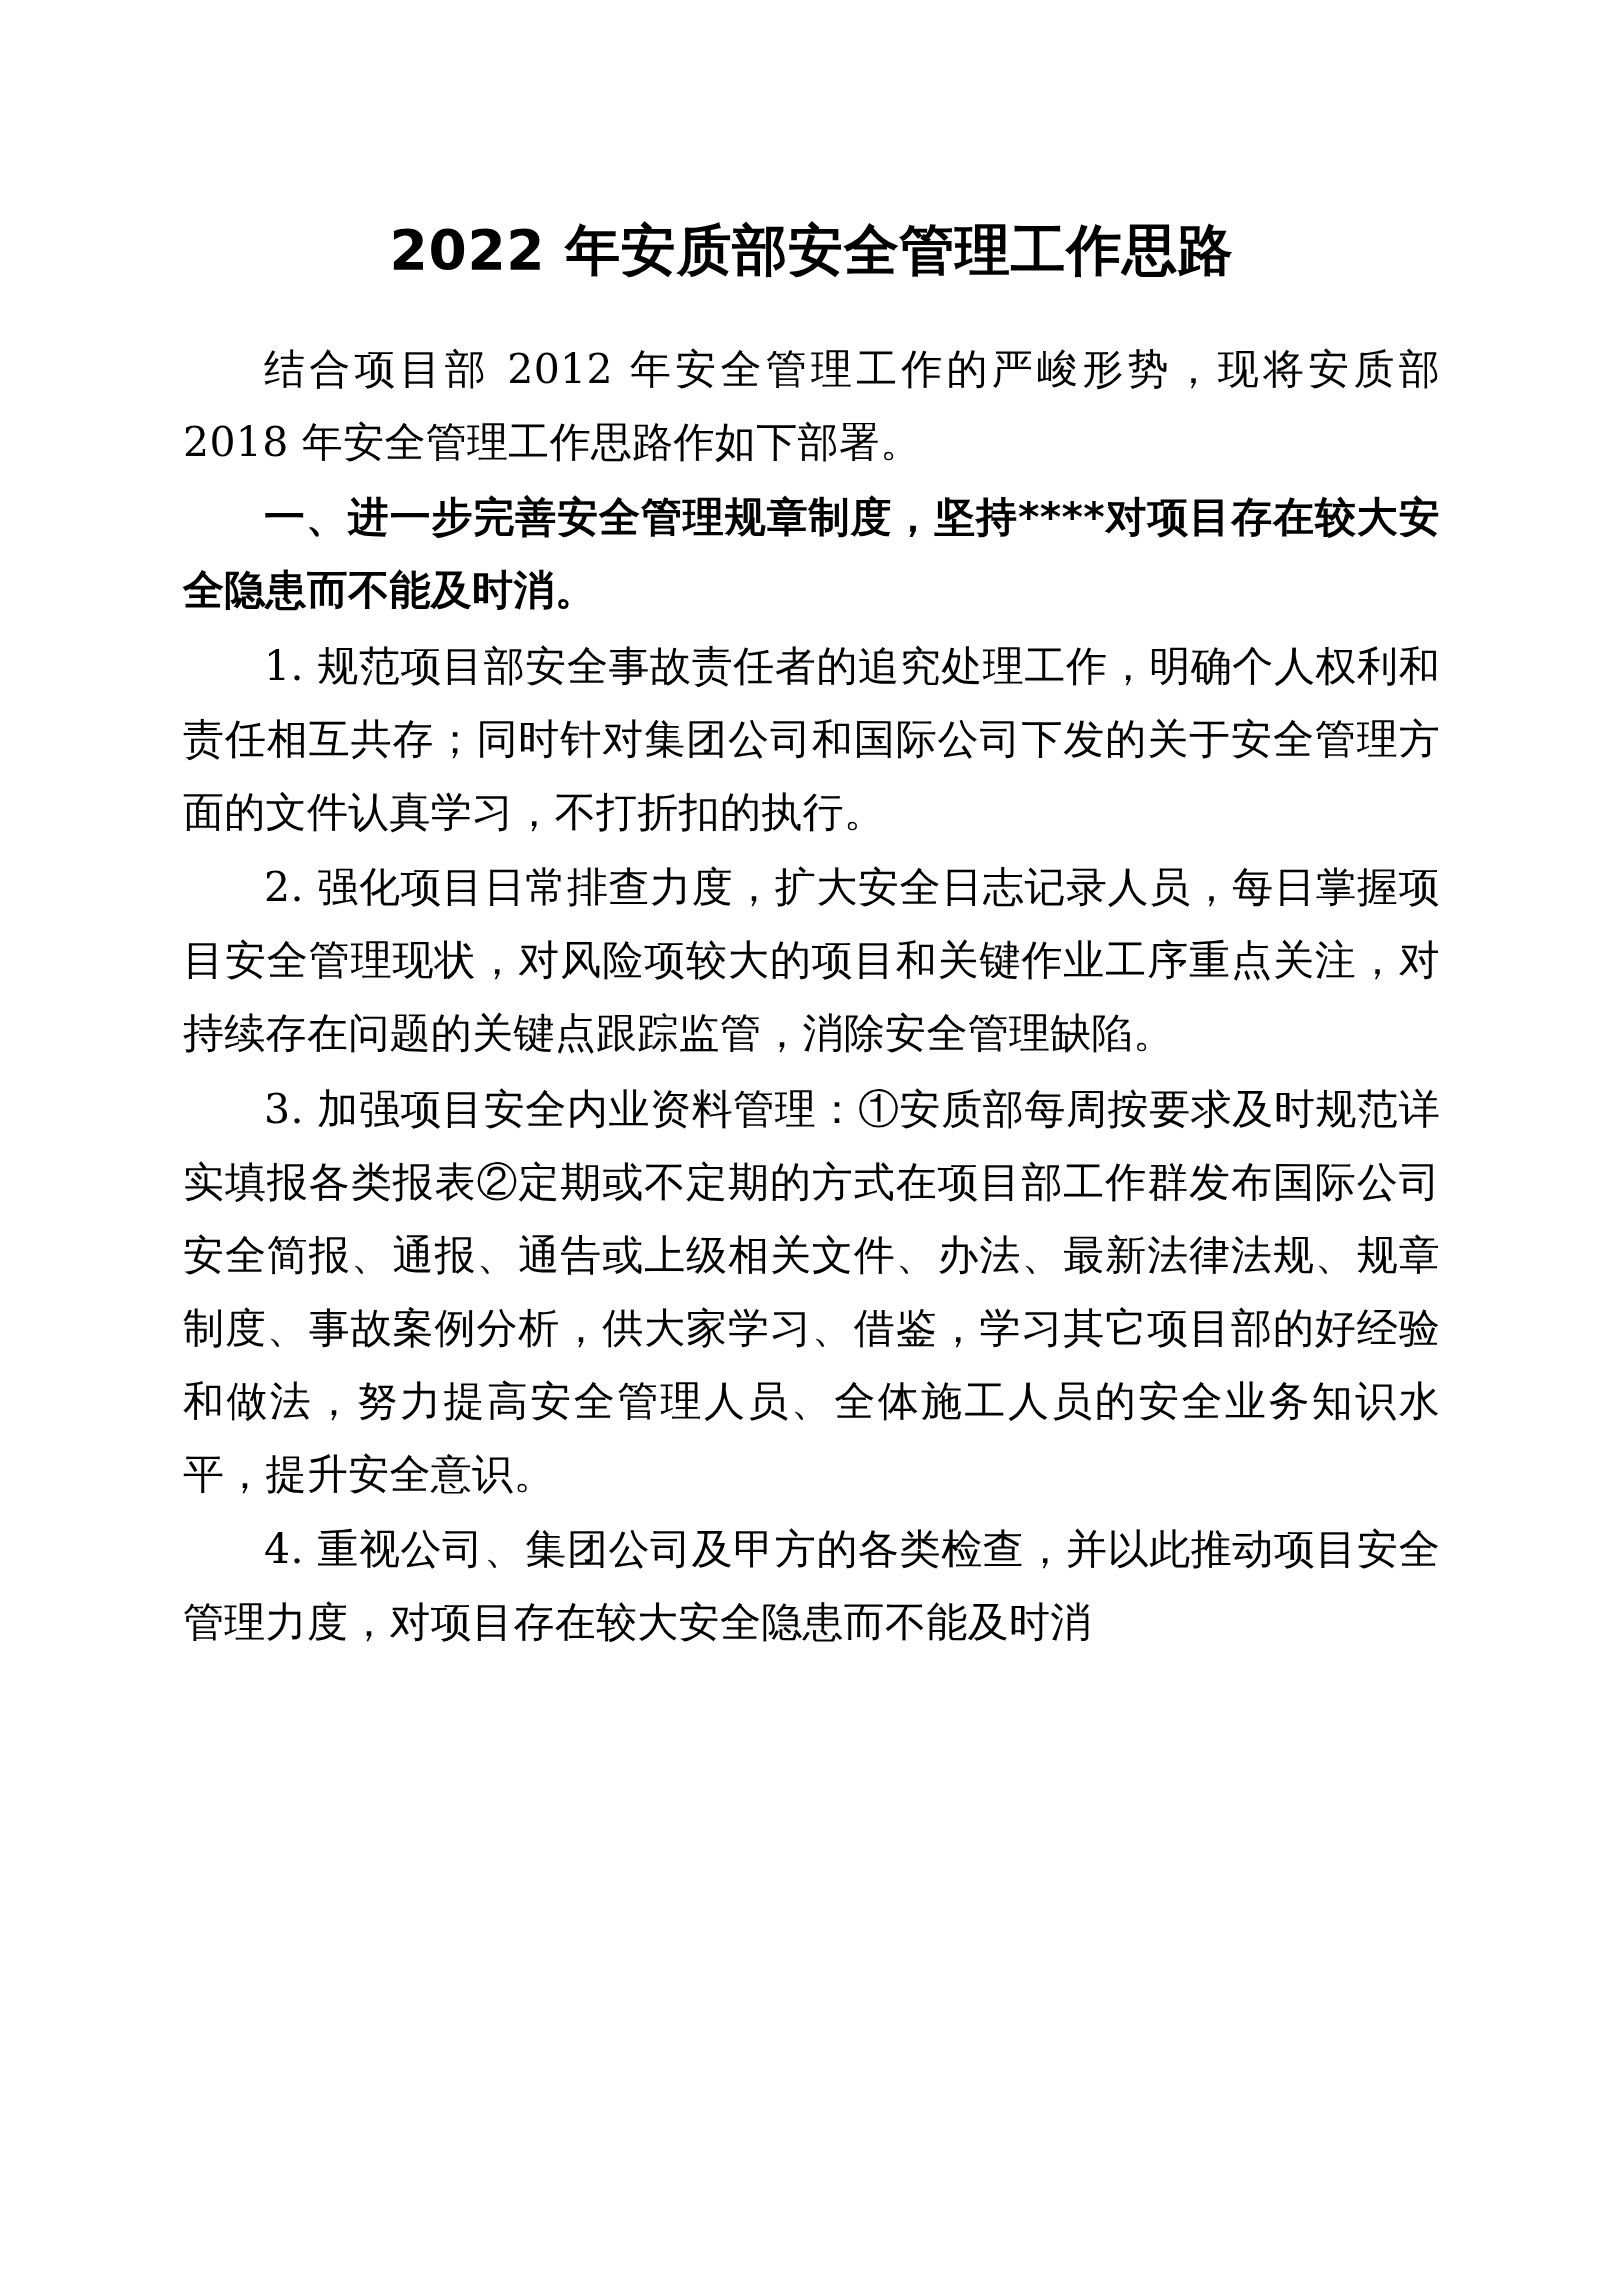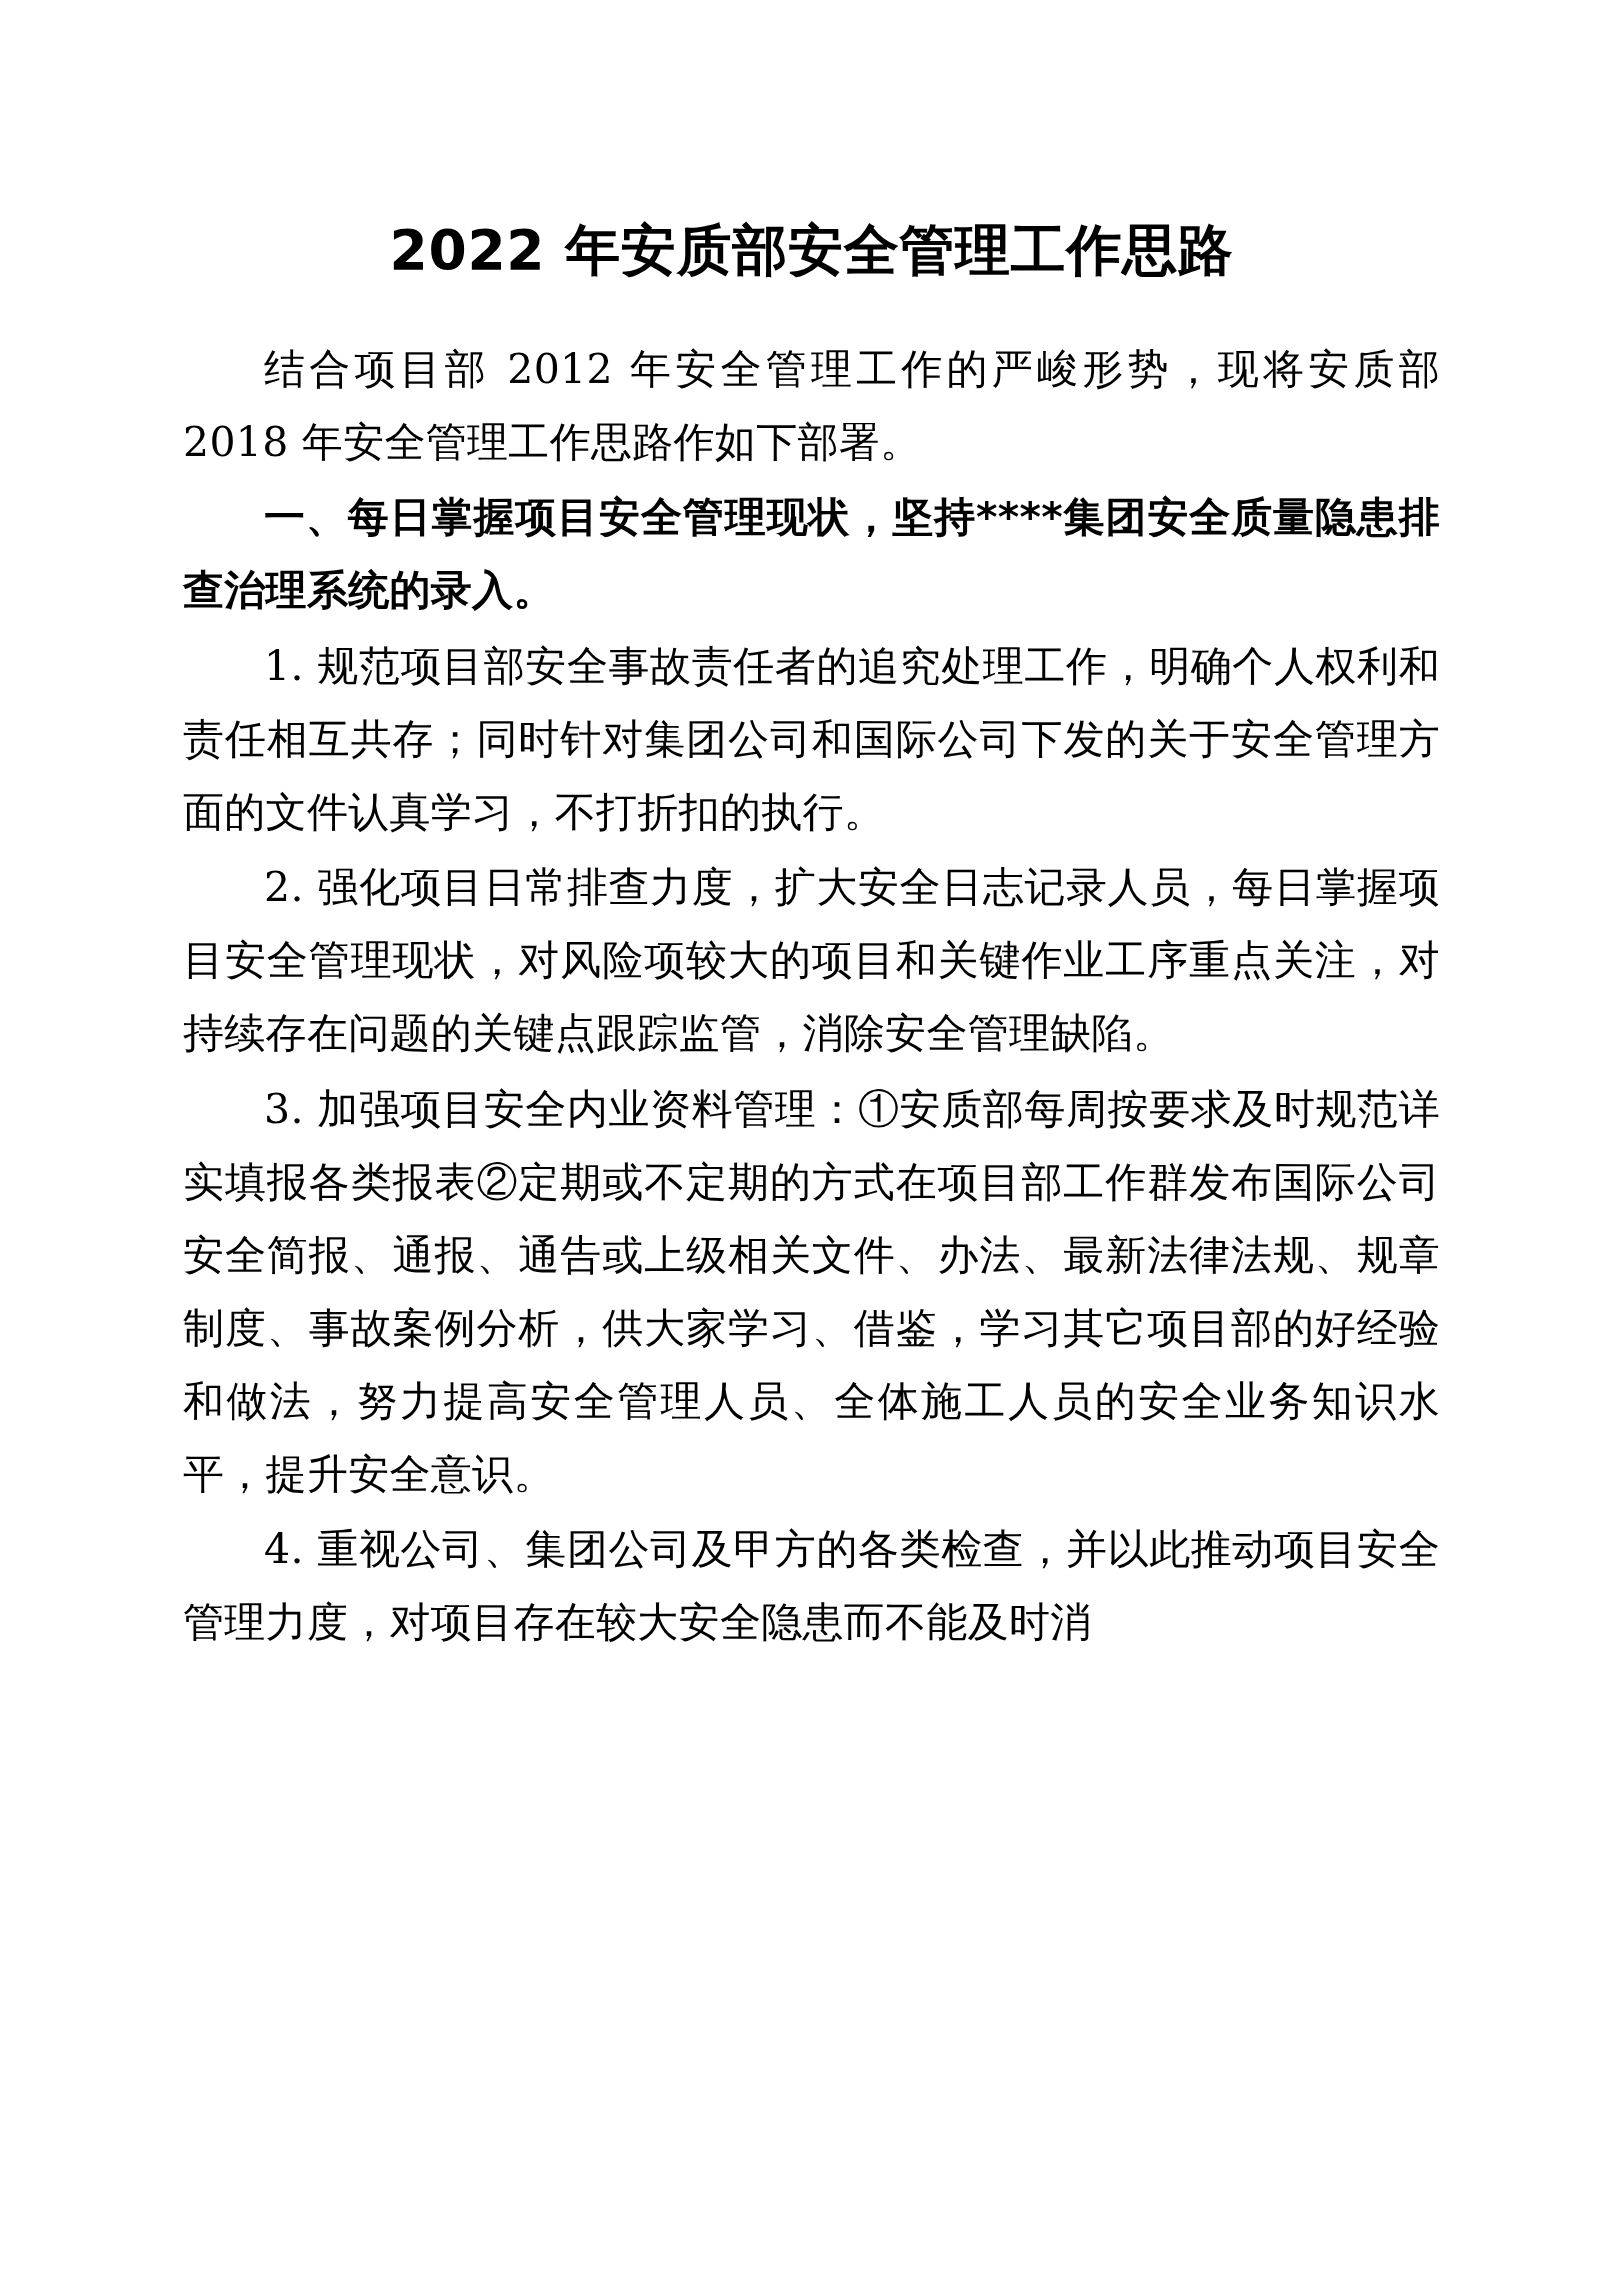--- a/index.html
+++ b/index.html
@@ -44,19 +44,19 @@
     font-weight: bold;
   }
 </style>
 </head>
 <body>
 
 <div class="page">
   <h1 class="doc-title">2022 年安质部安全管理工作思路</h1>
 
   <p class="para">结合项目部 2012 年安全管理工作的严峻形势，现将安质部 2018 年安全管理工作思路作如下部署。</p>
-  <p class="para bold">一、每日掌握项目安全管理现状，坚持****集团安全质量隐患排查治理系统的录入。</p>
+  <p class="para bold">一、进一步完善安全管理规章制度，坚持****对项目存在较大安全隐患而不能及时消。</p>
   <p class="para">1. 规范项目部安全事故责任者的追究处理工作，明确个人权利和责任相互共存；同时针对集团公司和国际公司下发的关于安全管理方面的文件认真学习，不打折扣的执行。</p>
   <p class="para">2. 强化项目日常排查力度，扩大安全日志记录人员，每日掌握项目安全管理现状，对风险项较大的项目和关键作业工序重点关注，对持续存在问题的关键点跟踪监管，消除安全管理缺陷。</p>
   <p class="para">3. 加强项目安全内业资料管理：①安质部每周按要求及时规范详实填报各类报表②定期或不定期的方式在项目部工作群发布国际公司安全简报、通报、通告或上级相关文件、办法、最新法律法规、规章制度、事故案例分析，供大家学习、借鉴，学习其它项目部的好经验和做法，努力提高安全管理人员、全体施工人员的安全业务知识水平，提升安全意识。</p>
   <p class="para">4. 重视公司、集团公司及甲方的各类检查，并以此推动项目安全管理力度，对项目存在较大安全隐患而不能及时消</p>
 </div>
 
 
 </body></html>

